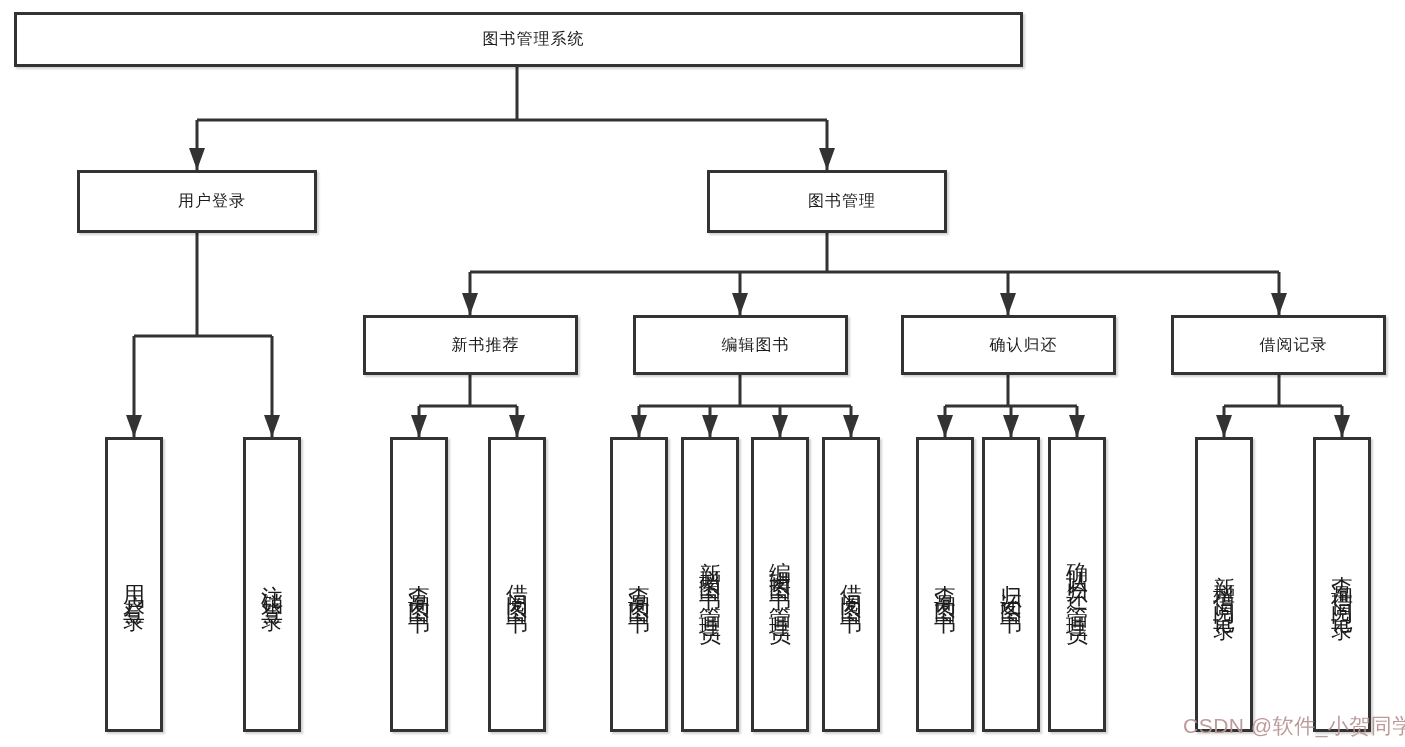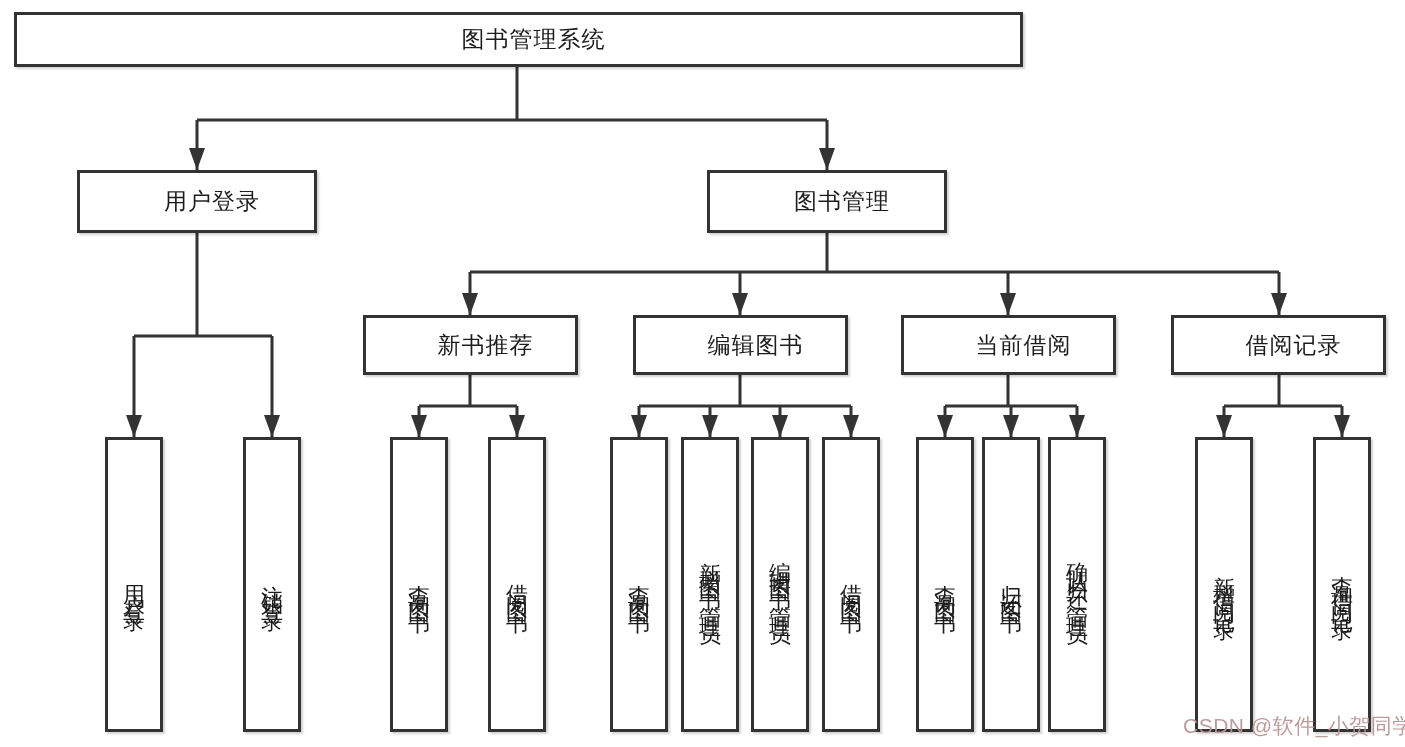--- a/index.html
+++ b/index.html
@@ -14,21 +14,21 @@
   .node{
     position:absolute;
     box-sizing:border-box;
     background:#ffffff;
     border:3px solid #333333;
     color:#1c1c1c;
     display:flex;align-items:center;justify-content:center;
     z-index:2;
     box-shadow:2px 2px 2px rgba(0,0,0,0.18);
   }
-  .hbox{font-size:23px;letter-spacing:1px;padding-left:30px;}
+  .hbox{font-size:16px;letter-spacing:1px;padding-left:30px;}
   .vbox{width:58px;}
   .vtext{
     writing-mode:vertical-rl;
     text-orientation:mixed;
     font-size:22px;
     letter-spacing:9px;
     line-height:1;
     white-space:nowrap;
   }
   .watermark{
@@ -90,21 +90,21 @@
     </g>
   </svg>
 
   <div class="node hbox" style="left:14px;top:12px;width:1009px;height:55px">图书管理系统</div>
 
   <div class="node hbox" style="left:77px;top:170px;width:240px;height:63px">用户登录</div>
   <div class="node hbox" style="left:363px;top:315px;width:215px;height:60px">新书推荐</div>
 
   <div class="node hbox" style="left:707px;top:170px;width:240px;height:63px">图书管理</div>
   <div class="node hbox" style="left:633px;top:315px;width:215px;height:60px">编辑图书</div>
-  <div class="node hbox" style="left:901px;top:315px;width:215px;height:60px">当前借阅</div>
+  <div class="node hbox" style="left:901px;top:315px;width:215px;height:60px">确认归还</div>
   <div class="node hbox" style="left:1171px;top:315px;width:215px;height:60px">借阅记录</div>
 
   <div class="node vbox" style="left:105px;top:437px;height:295px">
     <span class="vtext">用户登录</span>
   </div>
   <div class="node vbox" style="left:243px;top:437px;height:295px">
     <span class="vtext">注销登录</span>
   </div>
 
   <div class="node vbox" style="left:390px;top:437px;height:295px">

